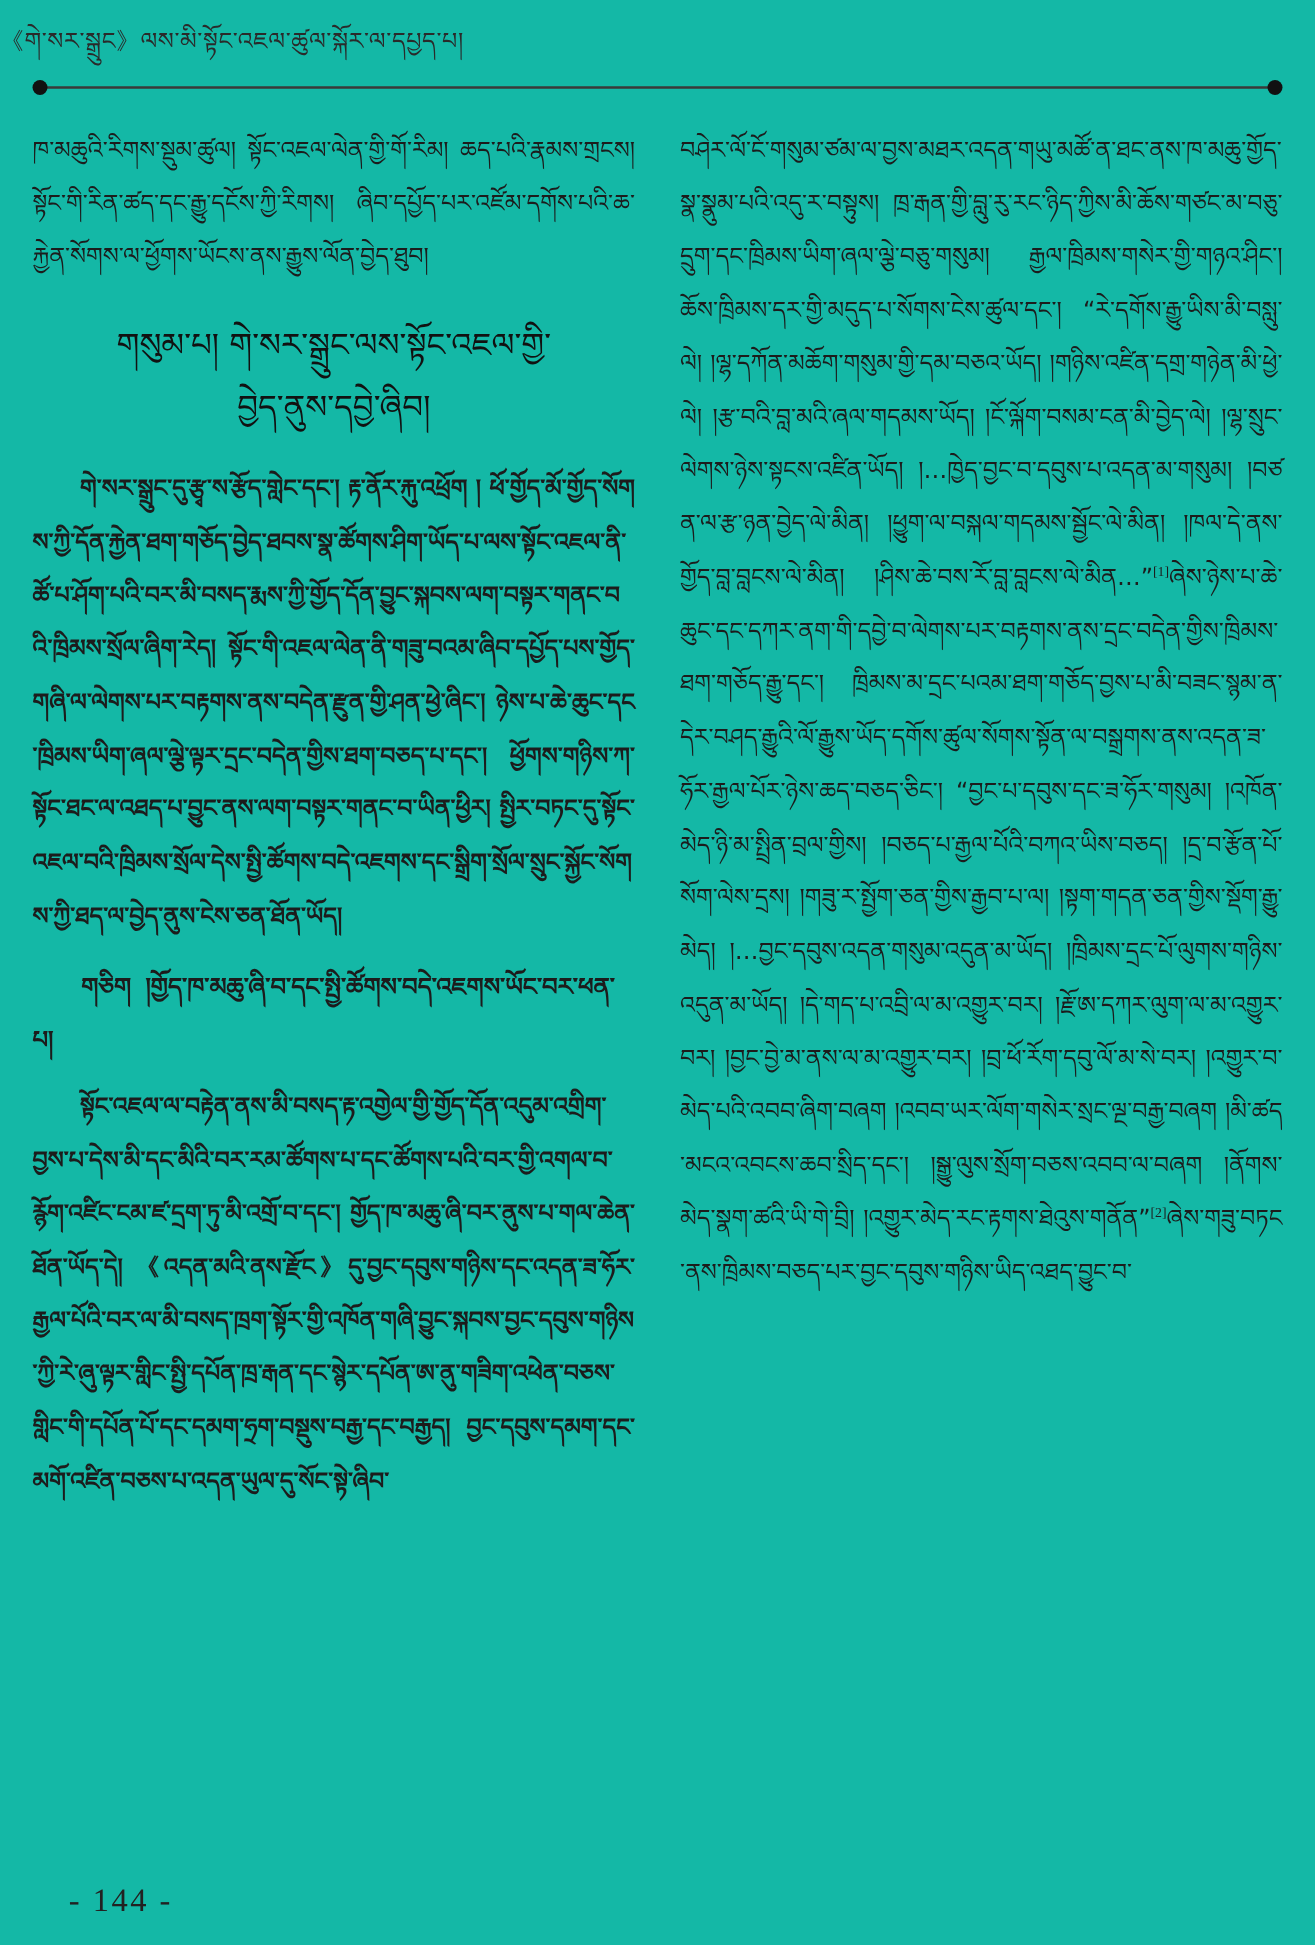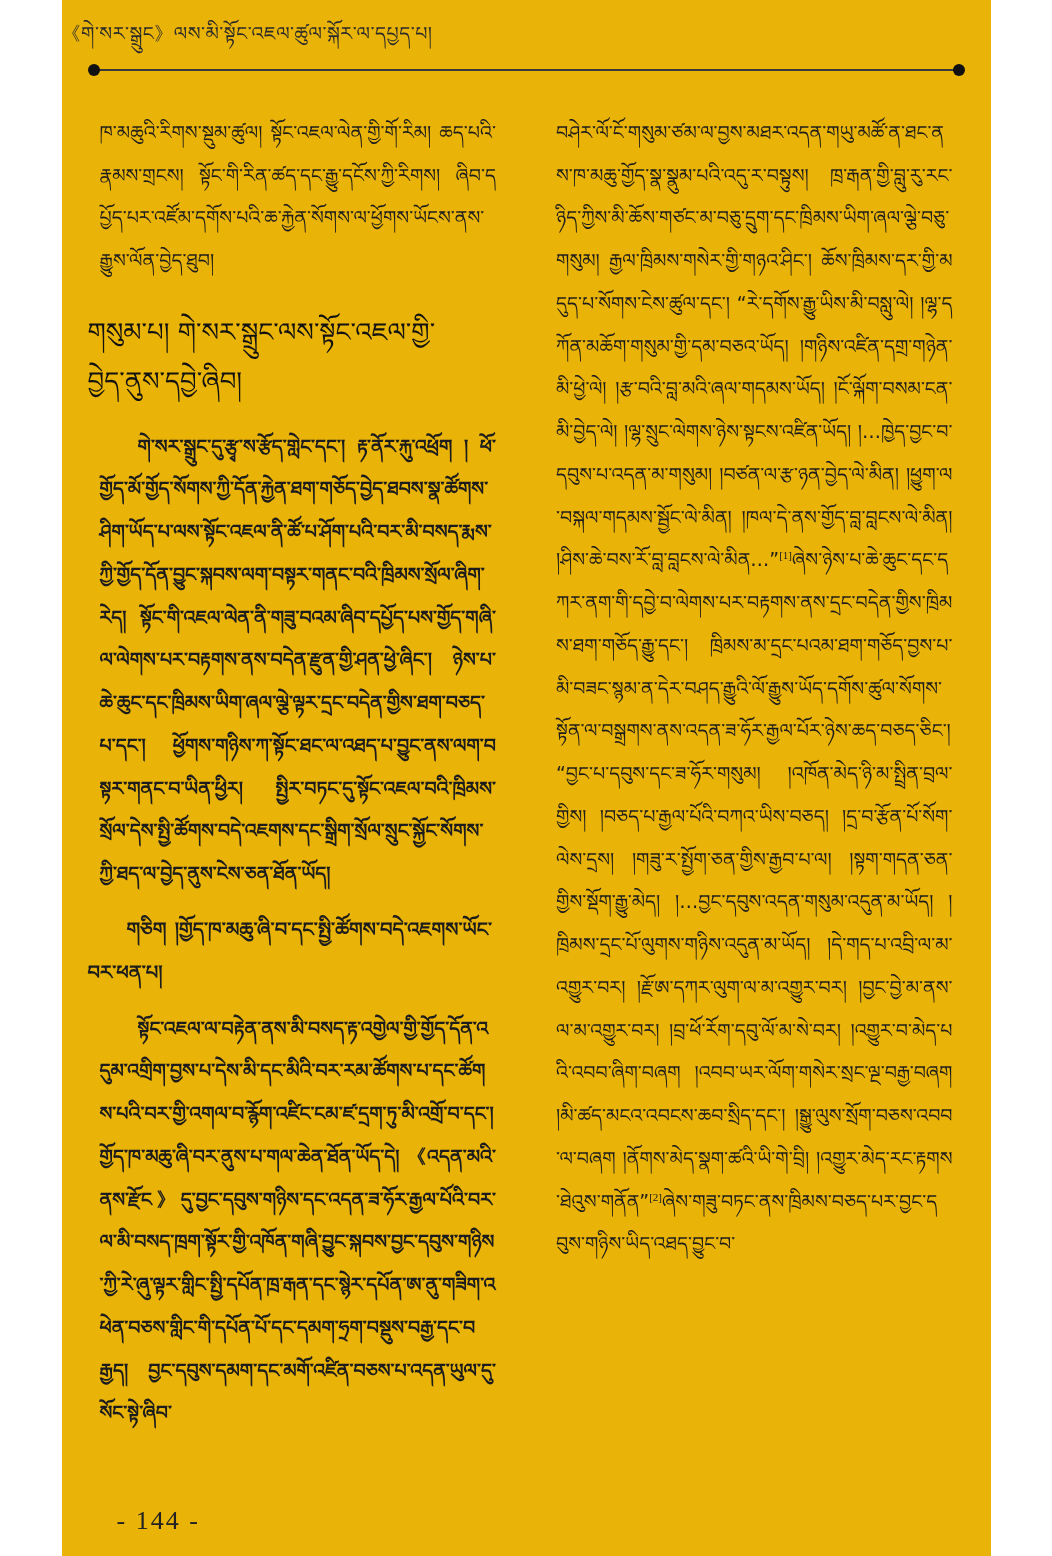--- a/index.html
+++ b/index.html
@@ -4,24 +4,24 @@
 <style>
   html, body {
     margin: 0;
     padding: 0;
     background: #ffffff;
     font-family: "DejaVu Sans", sans-serif;
     color: #1c1c1c;
   }
   .page {
     position: relative;
-    width: 929px;
+    width: 1052px;
     height: 1556px;
     margin: 0 auto;
-    background: #eab308;
+    background: #14b8a6;
     overflow: hidden;
     box-sizing: border-box;
   }
   .running-header {
     text-align: center;
     padding-top: 12px;
     font-size: 20px;
     line-height: 1.6;
     color: #2a2a2a;
     letter-spacing: 0.5px;
@@ -54,23 +54,24 @@
   .col {
     flex: 1 1 0;
     min-width: 0;
   }
   .tib {
     font-size: 19px;
     line-height: 2.25;
     text-align: justify;
     word-break: break-all;
   }
-  p.body-par { margin: 12px; }
+  p.body-par { margin: 0; }
   p.indent { text-indent: 2em; font-weight: bold; }
   .section-heading {
+    text-align: center;
     font-size: 26px;
     line-height: 1.9;
     margin: 26px 0 18px 0;
     color: #111;
   }
   .subheading {
     font-weight: bold;
     font-size: 19.5px;
     line-height: 2.2;
     text-align: justify;

